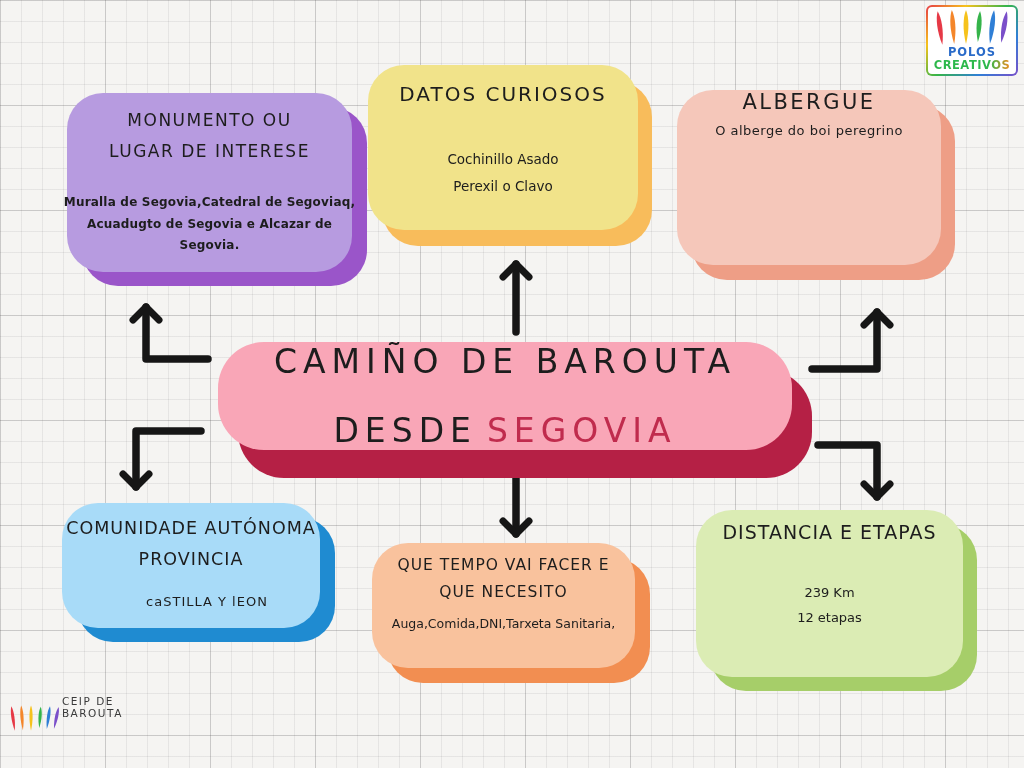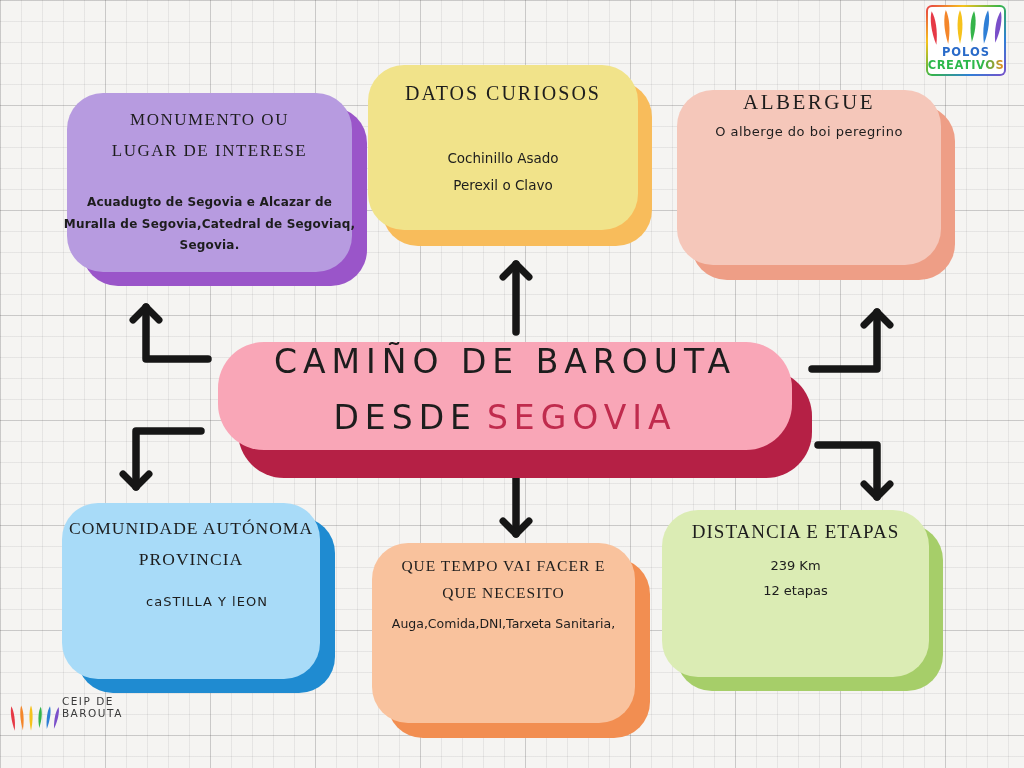--- a/index.html
+++ b/index.html
@@ -12,61 +12,61 @@
       linear-gradient(to bottom, rgba(90,90,90,0.20) 1px, transparent 1px),
       linear-gradient(to right, rgba(120,120,120,0.12) 1px, transparent 1px),
       linear-gradient(to bottom, rgba(120,120,120,0.12) 1px, transparent 1px);
     background-size:105px 105px,105px 105px,21px 21px,21px 21px;
   }
   .arrows{position:absolute;left:0;top:0;width:1024px;height:768px;pointer-events:none;}
   .card{
     position:absolute;display:flex;flex-direction:column;align-items:center;
     text-align:center;box-sizing:border-box;
   }
-  .title{letter-spacing:1.5px;white-space:nowrap;font-family:Liberation Serif, serif;}
+  .title{letter-spacing:1.5px;white-space:nowrap;}
   .body{white-space:nowrap;}
 
   
   #card-monumento{left:67px;top:93px;width:285px;height:179px;background:#b79be0;
     border-radius:36px;box-shadow:15px 14px 0 #9a55c9;padding-top:12px;}
   #card-monumento .title{font-size:17px;line-height:1.8;}
   #card-monumento .body{font-size:12px;line-height:1.8;margin-top:26px;font-weight:bold;letter-spacing:0.2px;}
 
   #card-datos{left:368px;top:65px;width:270px;height:165px;background:#f1e38a;
     border-radius:36px;box-shadow:14px 16px 0 #f8bc5b;padding-top:17px;}
   #card-datos .title{font-size:20px;letter-spacing:2px;}
   #card-datos .body{font-size:13.5px;line-height:2;margin-top:40px;}
 
   #card-albergue{left:677px;top:90px;width:264px;height:175px;background:#f5c7ba;
     border-radius:36px;box-shadow:14px 15px 0 #ee9e86;}
   #card-albergue .title{font-size:21px;letter-spacing:2.5px;}
   #card-albergue .body{font-size:13px;margin-top:9px;letter-spacing:0.5px;}
 
   #card-center{left:218px;top:342px;width:574px;height:108px;background:#f9a6b7;
-    border-radius:46px;box-shadow:20px 28px 0 #b52045;justify-content:flex-start;gap:17px;}
+    border-radius:46px;box-shadow:20px 28px 0 #b52045;justify-content:space-between;gap:17px;}
   #card-center .c-line{font-size:33px;letter-spacing:6px;white-space:nowrap;}
   #card-center .hl{color:#c02b4d;margin-left:10px;margin-top:16px;}
 
-  #card-comunidade{left:62px;top:503px;width:258px;height:176px;background:#a8dbf8;
+  #card-comunidade{left:62px;top:503px;width:258px;height:125px;background:#a8dbf8;
     border-radius:36px;box-shadow:15px 14px 0 #1f8bd1;padding-top:10px;}
   #card-comunidade .title{font-size:17.5px;line-height:1.75;letter-spacing:1px;}
   #card-comunidade .body{font-size:13px;margin-top:20px;letter-spacing:1px;margin-left:32px;}
 
-  #card-tempo{left:372px;top:543px;width:263px;height:180px;background:#f9c29d;
+  #card-tempo{left:372px;top:543px;width:263px;height:125px;background:#f9c29d;
     border-radius:36px;box-shadow:15px 15px 0 #f28e51;padding-top:9px;}
   #card-tempo .title{font-size:15.5px;line-height:1.75;letter-spacing:1px;}
   #card-tempo .body{font-size:12.5px;line-height:1.95;margin-top:6px;}
 
-  #card-distancia{left:662px;top:510px;width:267px;height:167px;background:#dbecb4;
-    border-radius:36px;box-shadow:14px 14px 0 #a6ce69;padding-top:11px;}
+  #card-distancia{left:696px;top:510px;width:267px;height:167px;background:#dbecb4;
+    border-radius:36px;box-shadow:14px 14px 0 #a6ce69;padding-top:11px;gap:27px;}
   #card-distancia .title{font-size:19px;letter-spacing:1px;}
   #card-distancia .body{font-size:13px;line-height:1.95;margin-top:10px;}
 
   
-  .logo-polos{position:absolute;left:926px;top:5px;width:80px;height:71px;
+  .logo-polos{position:absolute;left:926px;top:5px;width:92px;height:71px;
     background:linear-gradient(135deg,#e63946,#f6c21c,#35b44a,#2f7fd6,#7a4fc9);
     border-radius:6px;padding:2px;box-sizing:border-box;}
   .logo-polos .inner{width:100%;height:100%;background:#ffffff;border-radius:4px;
     display:flex;flex-direction:column;align-items:center;justify-content:flex-start;}
   .logo-polos .brushes{margin-top:2px;}
   .logo-polos .l1{font-size:11.5px;font-weight:bold;letter-spacing:1px;color:#2a6bc9;line-height:1;margin-top:-2px;}
   .logo-polos .l2{font-size:11.5px;font-weight:bold;letter-spacing:0.5px;line-height:1.2;
     background:linear-gradient(90deg,#2db84b 0%,#2db84b 72%,#f08c1e 100%);
     -webkit-background-clip:text;background-clip:text;color:transparent;text-decoration:underline;}
 
@@ -95,22 +95,22 @@
       <path d="M818,445 L877,445 L877,497" marker-end="url(#ah)"></path>
     </g>
   </svg>
 
   <div class="card" id="card-monumento">
     <div class="title">
       <div>MONUMENTO OU</div>
       <div>LUGAR DE INTERESE</div>
     </div>
     <div class="body">
+      <div>Muralla de Segovia,Catedral de Segoviaq,</div>
       <div>Acuadugto de Segovia e Alcazar de</div>
-      <div>Muralla de Segovia,Catedral de Segoviaq,</div>
       <div>Segovia.</div>
     </div>
   </div>
 
   <div class="card" id="card-datos">
     <div class="title">
       <div>DATOS CURIOSOS</div>
     </div>
     <div class="body">
       <div>Cochinillo Asado</div>

